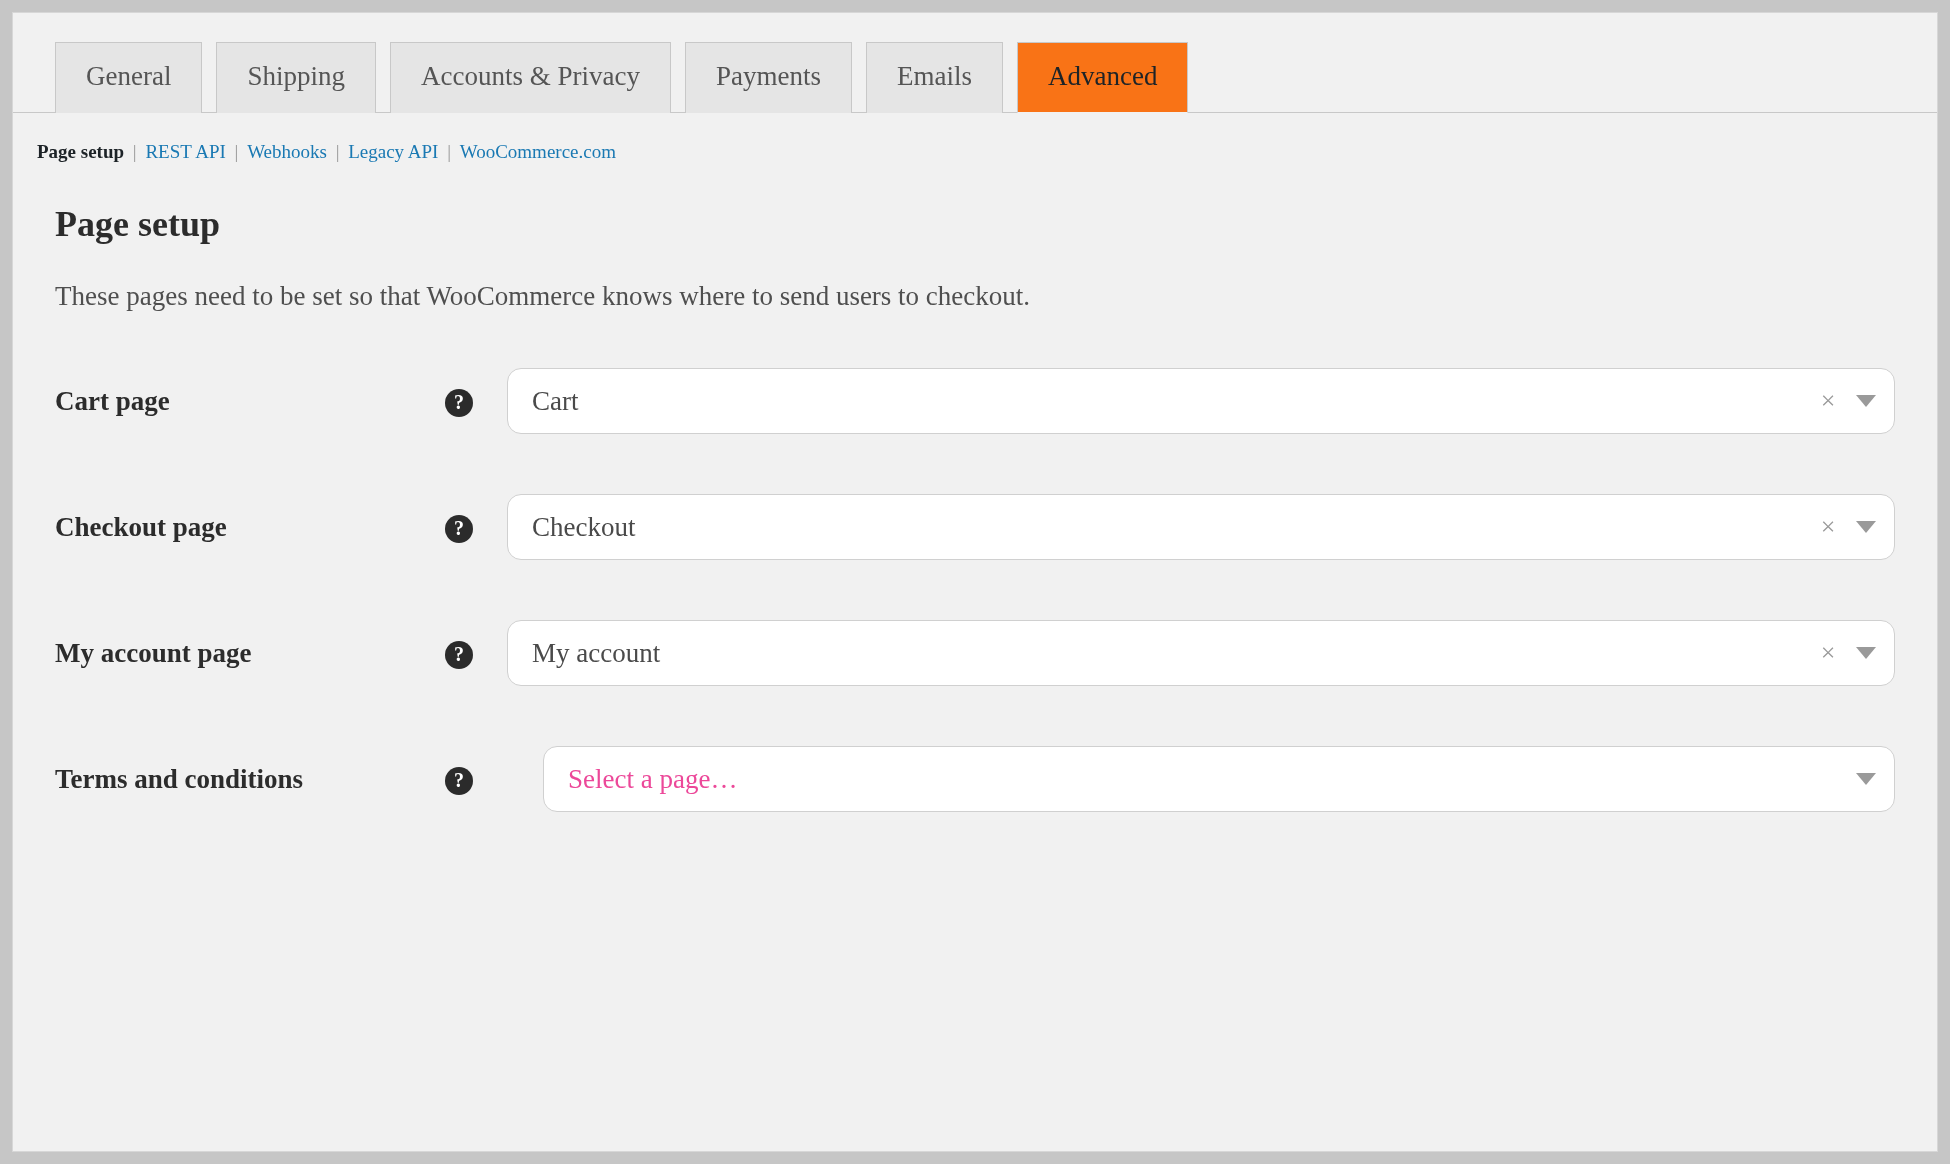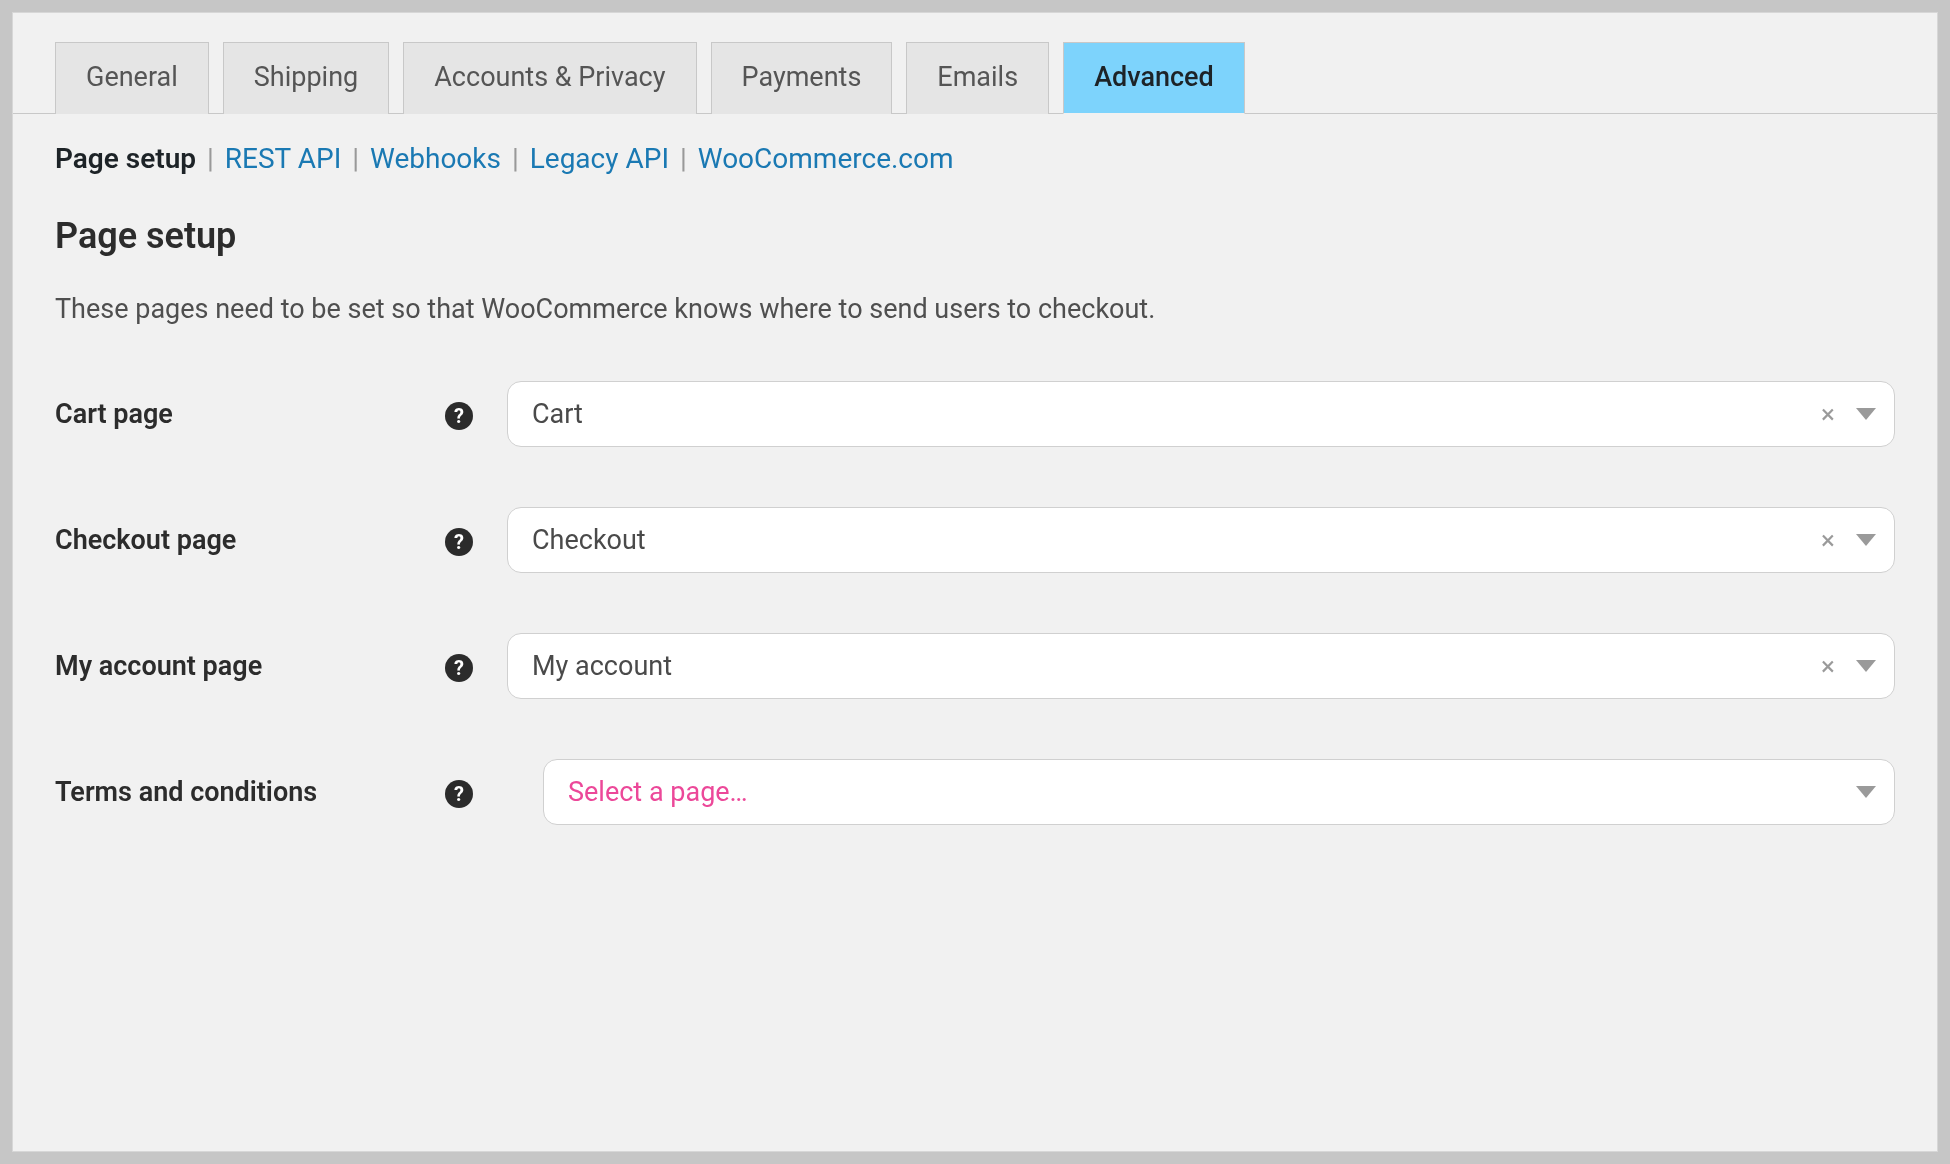--- a/index.html
+++ b/index.html
@@ -10,20 +10,21 @@
     padding: 12px;
   }
   .panel {
     background: #f1f1f1;
     border: 1px solid #d7d7d7;
     width: 100%;
     height: 100%;
     padding: 0 0 40px 0;
     position: relative;
     overflow: hidden;
+    font-family: Liberation Serif, serif;
   }
 
   
   .tabs {
     display: flex;
     gap: 14px;
     padding: 28px 42px 0 42px;
     border-bottom: 1px solid #c8c8c8;
     align-items: stretch;
   }
@@ -32,30 +33,30 @@
     border: 1px solid #c8c8c8;
     border-bottom: none;
     padding: 18px 30px 20px 30px;
     font-size: 27px;
     color: #555;
     cursor: pointer;
     position: relative;
     top: 1px;
   }
   .tab.active {
-    background: #7dd3fc;
+    background: #f97316;
     color: #1d2327;
     border-bottom: 1px solid #f1f1f1;
     font-weight: 500;
   }
 
   
   .subnav {
-    padding: 28px 42px 0 42px;
-    font-size: 28px;
+    padding: 28px 42px 0 24px;
+    font-size: 19px;
     color: #3a3a3a;
   }
   .subnav .sep { color: #999; padding: 0 4px; }
   .subnav .current {
     color: #1d2327;
     font-weight: 600;
   }
   .subnav a {
     color: #1a79b3;
     text-decoration: none;

